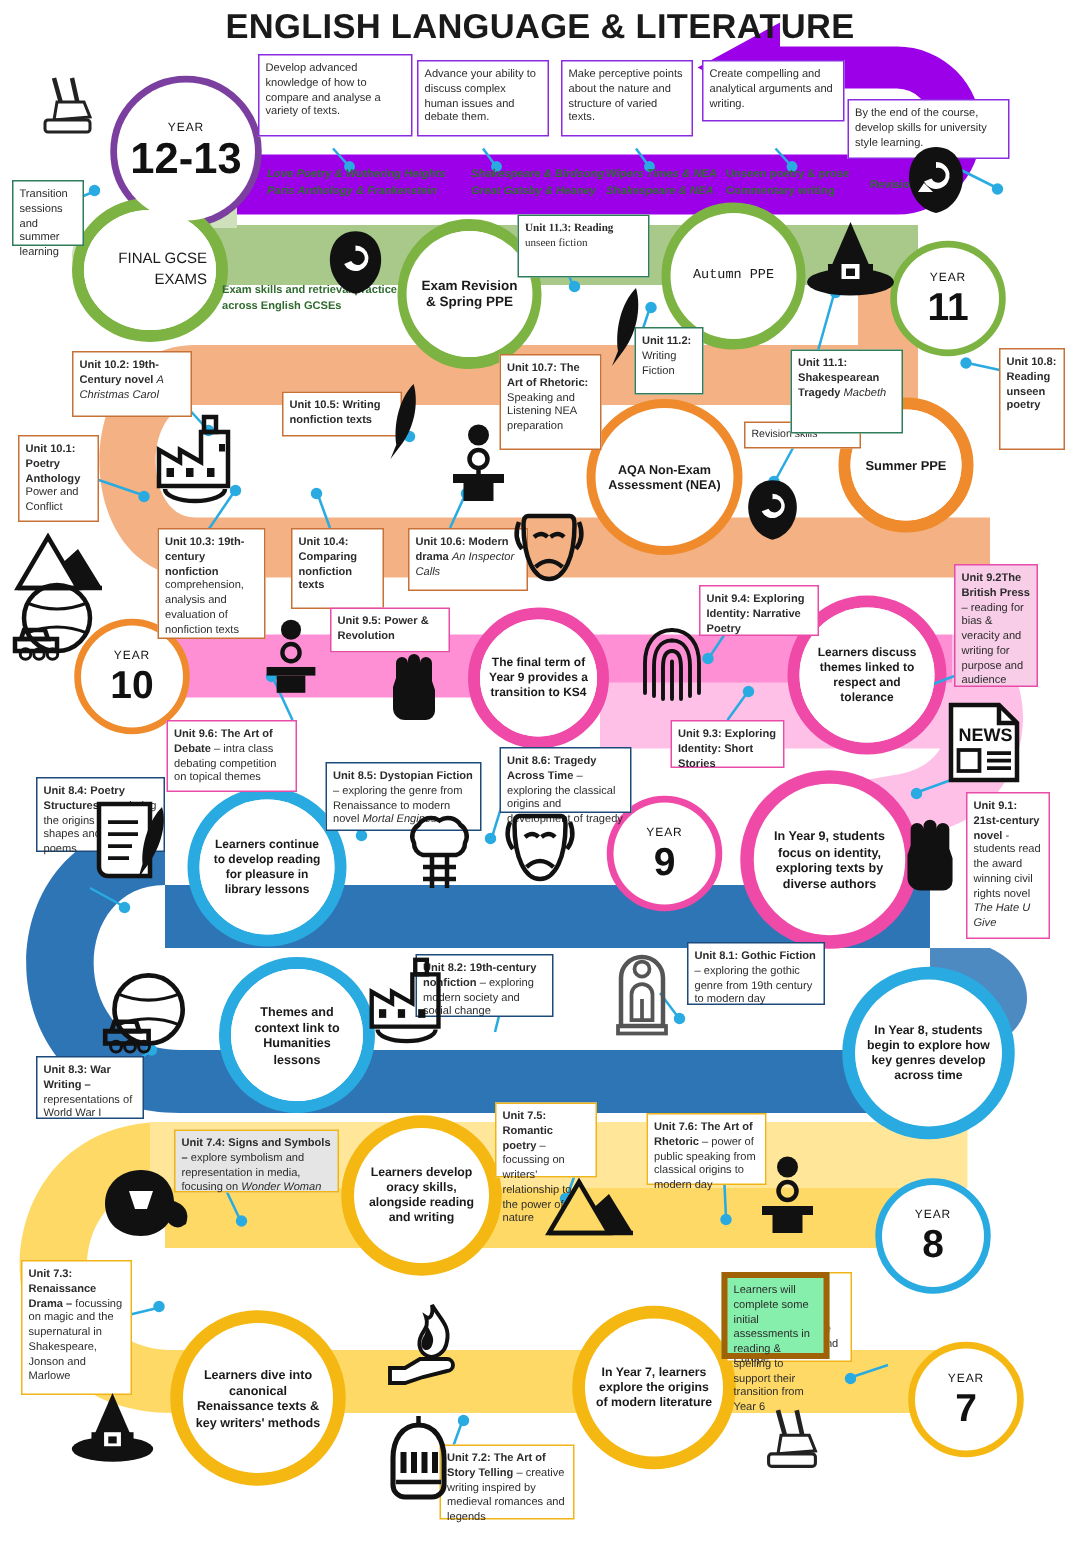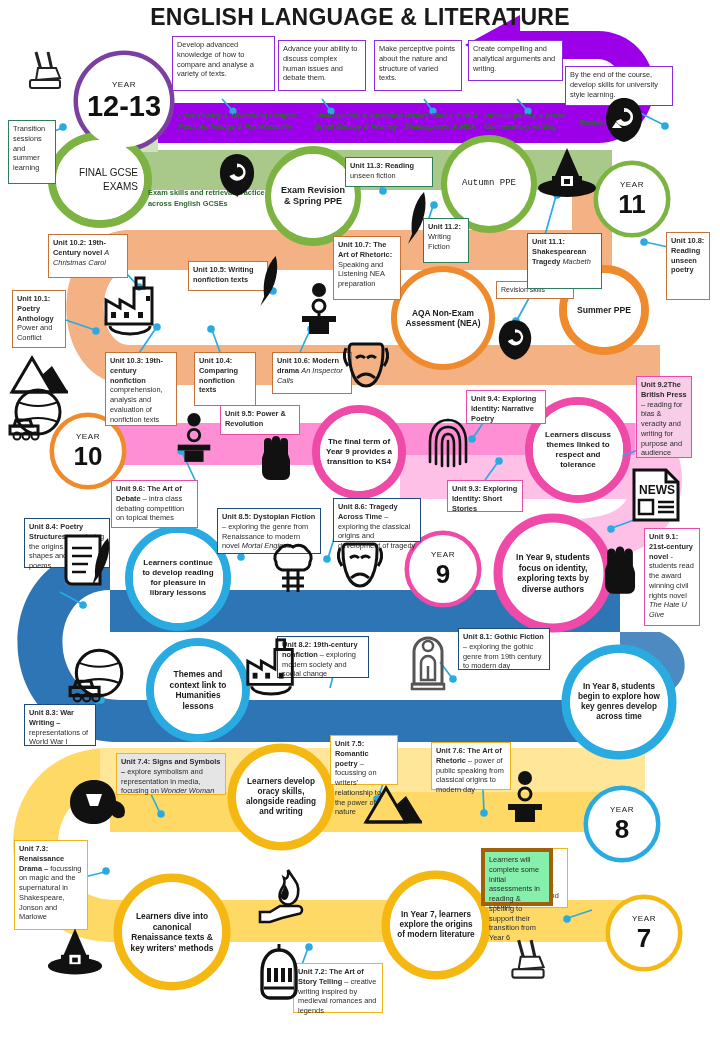--- a/index.html
+++ b/index.html
@@ -277,25 +277,25 @@
   <div class="circ" style="left:236px;top:752px;width:90px;height:90px;">
     <div class="stage" style="font-size:8.2px;">Learners develop oracy skills, alongside reading and writing</div>
     </div>
   <div class="circ" style="left:122px;top:882px;width:100px;height:100px;">
     <div class="stage" style="font-size:8.4px;">Learners dive into canonical Renaissance texts &amp; key writers' methods</div>
     </div>
   <div class="circ" style="left:390px;top:879px;width:92px;height:92px;">
     <div class="stage" style="font-size:8.2px;">In Year 7, learners explore the origins of modern literature</div>
     </div>
 
-  <div class="box b-green" style="left:8px;top:120px;width:48px;height:64px;">Transition sessions and summer learning</div>
+  <div class="box b-green" style="left:8px;top:120px;width:48px;height:44px;">Transition sessions and summer learning</div>
   <div class="band-lbl" style="left:148px;top:188px;width:120px;">Exam skills and retrieval practice across  English GCSEs</div>
   <div class="box b-orange" style="left:496px;top:281px;width:78px;height:18px;font-size:7px;">Revision skills</div>
 
-  <div class="box b-green" style="left:345px;top:157px;width:88px;height:30px;">
+  <div class="box b-green" style="left:345px;top:143px;width:88px;height:42px;font-family:Liberation Serif, serif;">
     <b>Unit 11.3: Reading</b> <span>unseen fiction</span></div>
 
   <div class="box b-green" style="left:423px;top:218px;width:46px;height:45px;">
     <b>Unit 11.2:</b> <span>Writing Fiction</span></div>
 
   <div class="box b-green" style="left:527px;top:233px;width:75px;height:56px;">
     <b>Unit 11.1: Shakespearean Tragedy</b> <i>Macbeth</i></div>
 
   <div class="box b-orange" style="left:666px;top:232px;width:44px;height:68px;">
     <b>Unit 10.8: Reading unseen poetry</b></div>

